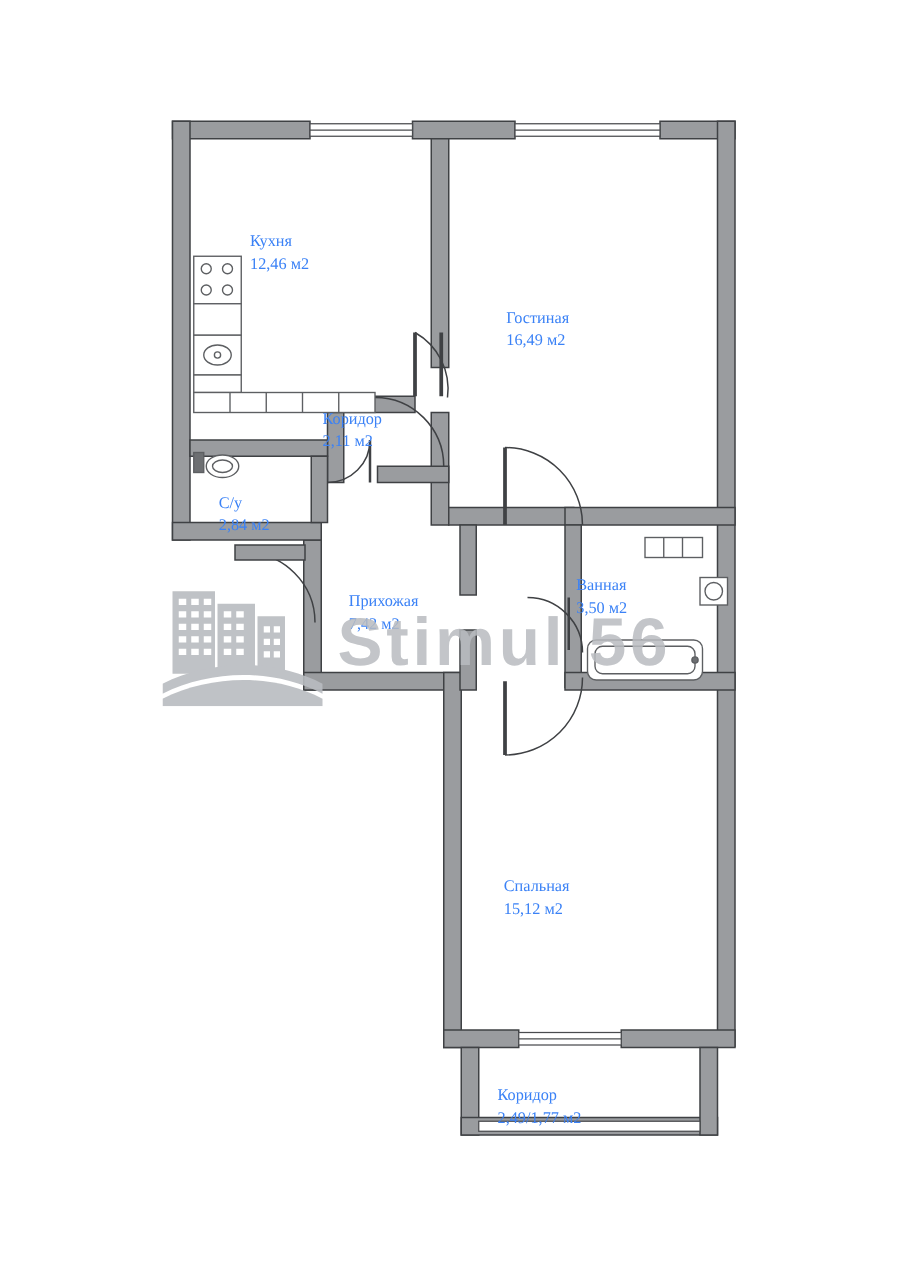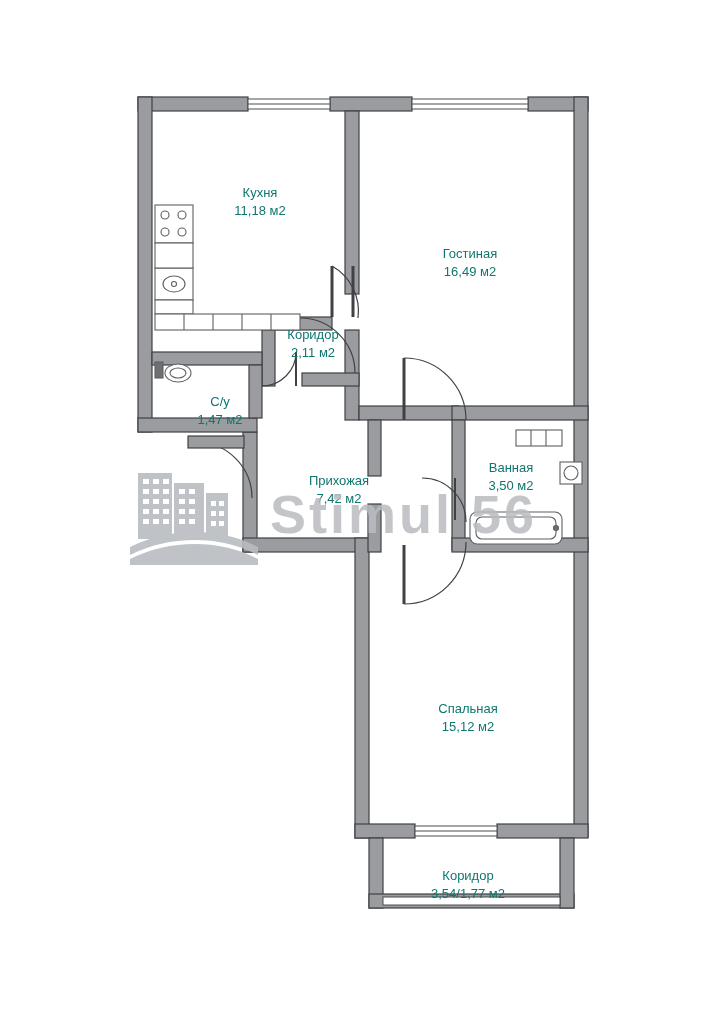--- a/index.html
+++ b/index.html
@@ -16,23 +16,22 @@
   }
   #plan {
     position: absolute;
     left: 0;
     top: 0;
     width: 724px;
     height: 1024px;
   }
   .room-label {
     position: absolute;
-    text-align: center;
-    color: #0f766e;
-    font-family: Liberation Sans, sans-serif;
+    color: #3b82f6;
+    font-family: Liberation Serif, serif;
     line-height: 1.35;
     white-space: nowrap;
     pointer-events: none;
   }
   .room-label .name {
     display: block;
     font-size: 13px;
   }
   .room-label .area {
     display: block;
@@ -195,56 +194,56 @@
     <g>
       <rect x="560" y="462" width="22" height="22"></rect>
       <circle cx="571" cy="473" r="7"></circle>
     </g>
   </g>
 
 </svg>
 
 <div class="room-label" style="left:200px; top:184px; width:120px;">
   <span class="name">Кухня</span>
-  <span class="area">11,18 м2</span>
+  <span class="area">12,46 м2</span>
 </div>
 
 <div class="room-label" style="left:405px; top:245px; width:130px;">
   <span class="name">Гостиная</span>
   <span class="area">16,49 м2</span>
 </div>
 
 <div class="room-label" style="left:258px; top:326px; width:110px;">
   <span class="name">Коридор</span>
   <span class="area">2,11 м2</span>
 </div>
 
 <div class="room-label" style="left:175px; top:366px; width:90px;margin-top:27px;">
   <span class="name">С/у</span>
-  <span class="area">1,47 м2</span>
+  <span class="area">2,84 м2</span>
 </div>
 
 <div class="room-label" style="left:279px; top:472px; width:120px;">
   <span class="name">Прихожая</span>
   <span class="area">7,42 м2</span>
 </div>
 
 <div class="room-label" style="left:461px; top:459px; width:100px;">
   <span class="name">Ванная</span>
   <span class="area">3,50 м2</span>
 </div>
 
 <div class="room-label" style="left:403px; top:684px; width:130px;margin-top:16px;">
   <span class="name">Спальная</span>
   <span class="area">15,12 м2</span>
 </div>
 
 <div class="room-label" style="left:398px; top:867px; width:140px;">
   <span class="name">Коридор</span>
-  <span class="area">3,54/1,77 м2</span>
+  <span class="area">2,49/1,77 м2</span>
 </div>
 
 <div id="watermark">
   <svg width="470" height="110" viewBox="0 0 470 110">
     <g fill="#b9bcc0" opacity="0.9">
       <rect x="8" y="18" width="34" height="66"></rect>
       <rect x="44" y="28" width="30" height="56"></rect>
       <rect x="76" y="38" width="22" height="46"></rect>
       <g fill="#ffffff">
         <rect x="13" y="24" width="6" height="5"></rect>

